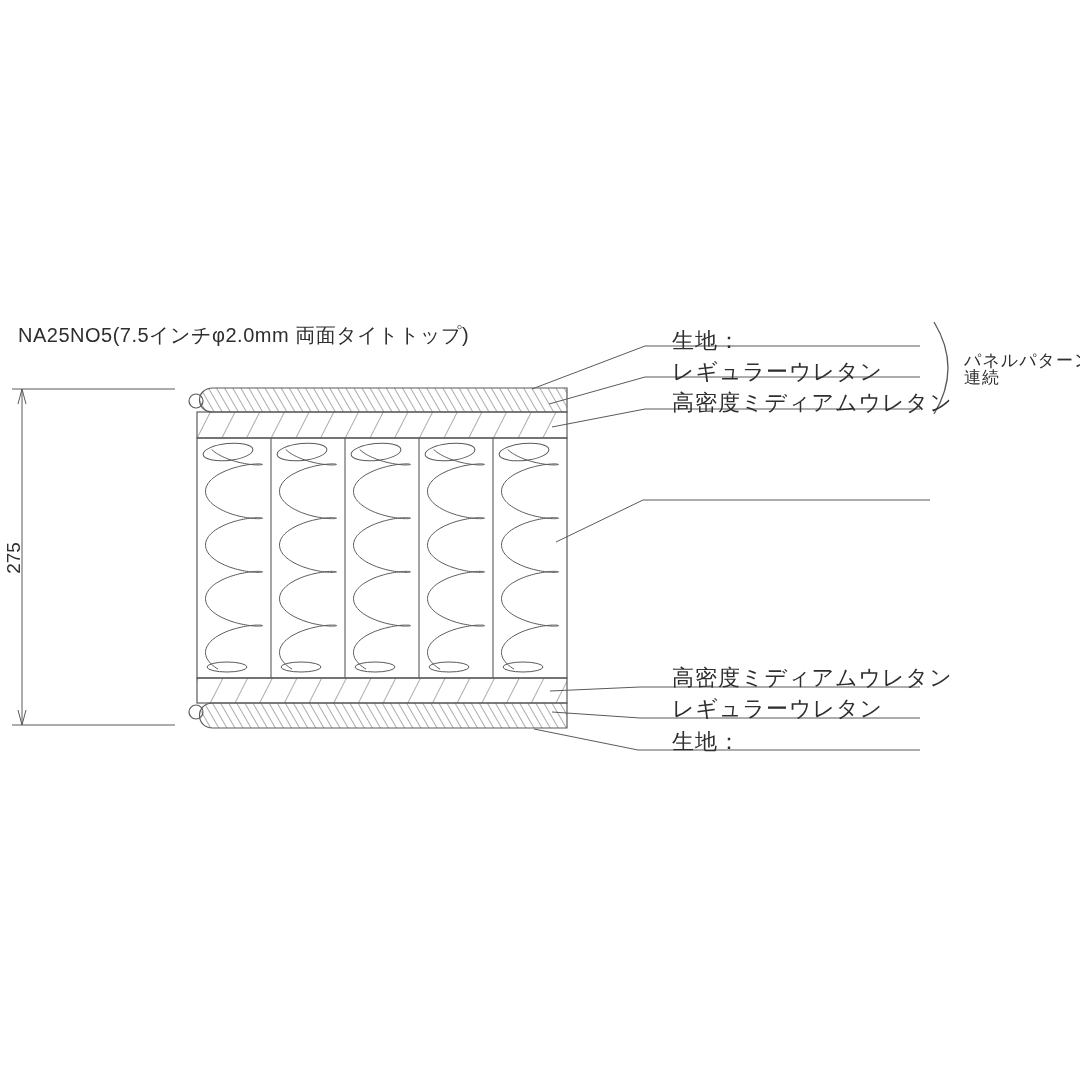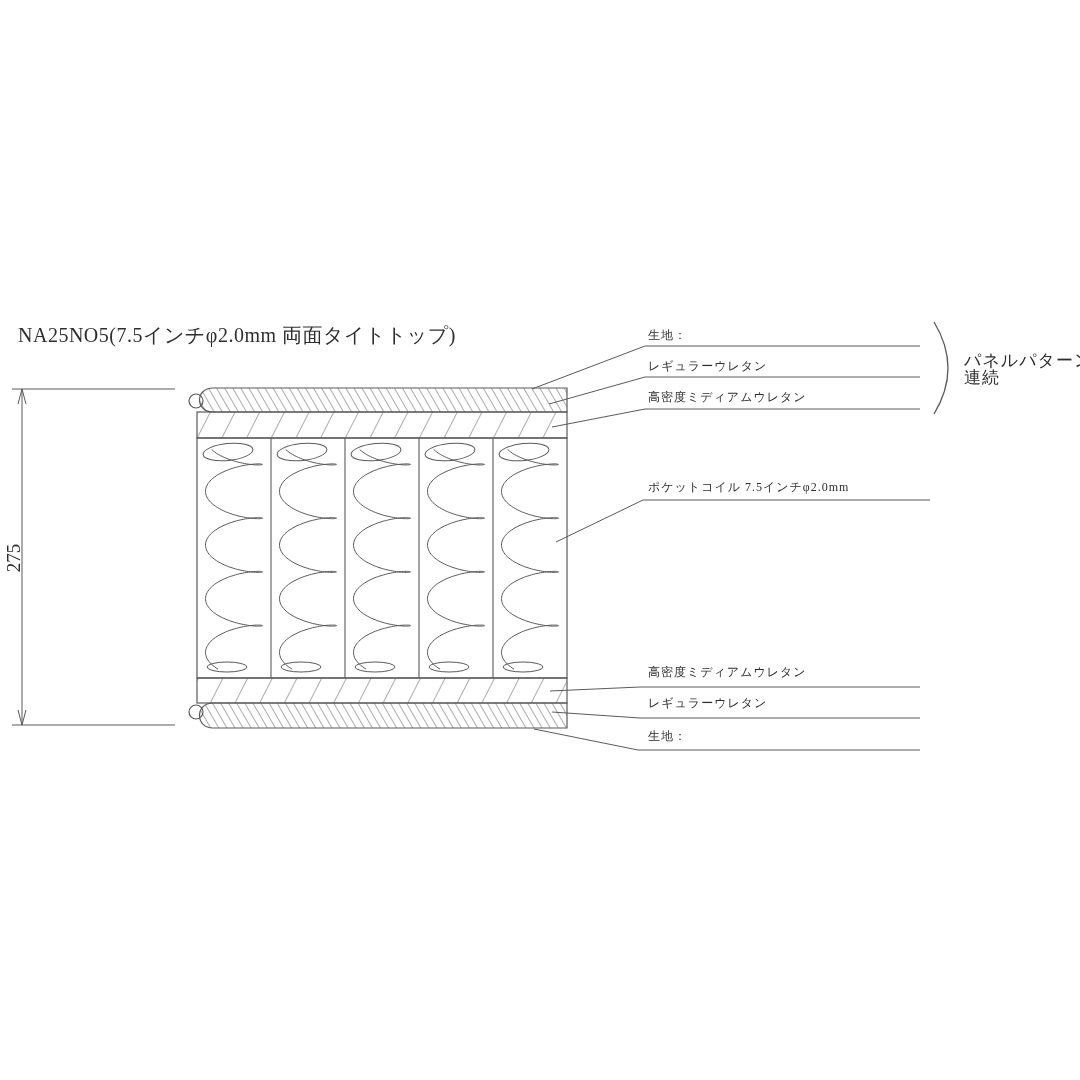--- a/index.html
+++ b/index.html
@@ -6,31 +6,32 @@
     --line:#5a5a5a;
     --text:#2e2e2e;
     --bg:#ffffff;
   }
   html,body{margin:0;padding:0;background:var(--bg);}
   #canvas{
     position:relative;
     width:1080px;height:1080px;
     background:var(--bg);
     overflow:hidden;
-    font-family:Liberation Serif, serif;
+    font-family:Liberation Sans, sans-serif;
     color:var(--text);
   }
   #linework{position:absolute;left:0;top:0;}
   .lbl{
     position:absolute;
-    font-size:12px;
+    font-size:22px;
     letter-spacing:1px;
     white-space:nowrap;
     line-height:1.1;
     color:var(--text);
+    margin-left:24px;
   }
   .title{
     position:absolute;
     left:18px;top:322px;
     font-size:20px;
     letter-spacing:0.5px;
     white-space:nowrap;
   }
   .dim-text{
     position:absolute;
@@ -127,21 +128,20 @@
   </svg>
 
   <div class="title">NA25NO5(7.5インチφ2.0mm 両面タイトトップ)</div>
 
   <div class="dim-text">275</div>
 
   <div class="lbl" style="left:648px;top:329px">生地：</div>
   <div class="lbl" style="left:648px;top:360px">レギュラーウレタン</div>
   <div class="lbl" style="left:648px;top:391px">高密度ミディアムウレタン</div>
 
-  <div class="lbl" style="left:648px;top:481px">ポケットコイル 7.5インチφ2.0mm</div>
 
   <div class="lbl" style="left:648px;top:666px">高密度ミディアムウレタン</div>
   <div class="lbl" style="left:648px;top:697px">レギュラーウレタン</div>
   <div class="lbl" style="left:648px;top:730px">生地：</div>
 
   <div class="note" style="left:964px;top:349px">パネルパターン</div>
   <div class="note" style="left:964px;top:366px">連続</div>
 
 </div>
 

